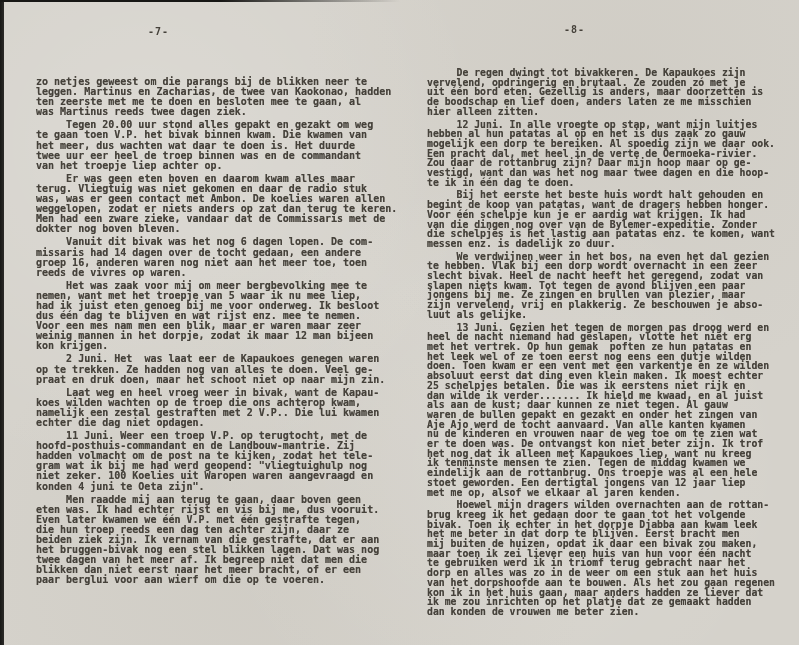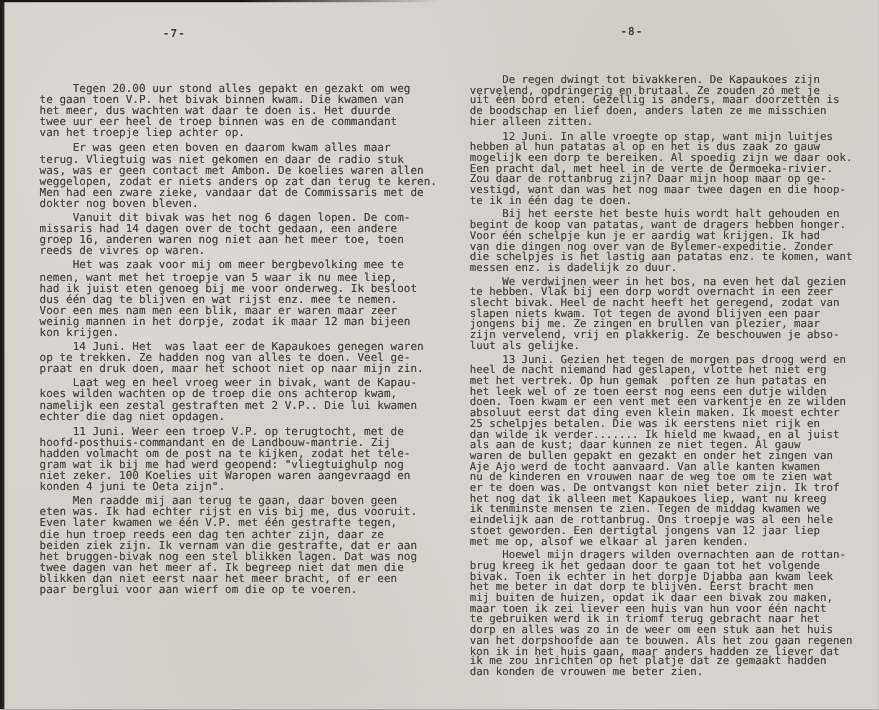--- a/index.html
+++ b/index.html
@@ -37,36 +37,40 @@
     color: #45413a;
   }
   .page-left  .page-number { left: 112px; top: 26px; }
   .page-right .page-number { left: 137px; top: 24px; }
   .page-body { position: absolute; left: 0; }
   .page-left  .page-body { top: 77px; width: 362px; }
   .page-right .page-body { top: 68px; width: 372px; }
   .page-body p {
     margin: 0 0 3px 0;
     white-space: pre-wrap;
-    font-weight: normal;
+    font-weight: bold;
     text-shadow: 0 0 0.6px rgba(69,65,58,0.5);
   }
   .page-left  .page-body p { font-size: 10px;  line-height: 10.1px; }
   .page-right .page-body p { font-size: 9.8px; line-height: 9.7px; }
 </style>
 </head>
 <body>
 
 <div class="scan">
   <div class="edge-left"></div>
   <div class="edge-top"></div>
 
   <div class="page page-left">
     <div class="page-number">-7-</div>
     <div class="page-body">
+        <p>zo netjes geweest om die parangs bij de blikken neer te
+leggen. Martinus en Zacharias, de twee van Kaokonao, hadden
+ten zeerste met me te doen en besloten mee te gaan, al
+was Martinus reeds twee dagen ziek.</p>
         <p>     Tegen 20.00 uur stond alles gepakt en gezakt om weg
 te gaan toen V.P. het bivak binnen kwam. Die kwamen van
 het meer, dus wachten wat daar te doen is. Het duurde
 twee uur eer heel de troep binnen was en de commandant
 van het troepje liep achter op.</p>
         <p>     Er was geen eten boven en daarom kwam alles maar
 terug. Vliegtuig was niet gekomen en daar de radio stuk
 was, was er geen contact met Ambon. De koelies waren allen
 weggelopen, zodat er niets anders op zat dan terug te keren.
 Men had een zware zieke, vandaar dat de Commissaris met de
@@ -75,21 +79,21 @@
 missaris had 14 dagen over de tocht gedaan, een andere
 groep 16, anderen waren nog niet aan het meer toe, toen
 reeds de vivres op waren.</p>
         <p>     Het was zaak voor mij om meer bergbevolking mee te
 nemen, want met het troepje van 5 waar ik nu mee liep,
 had ik juist eten genoeg bij me voor onderweg. Ik besloot
 dus één dag te blijven en wat rijst enz. mee te nemen.
 Voor een mes nam men een blik, maar er waren maar zeer
 weinig mannen in het dorpje, zodat ik maar 12 man bijeen
 kon krijgen.</p>
-        <p>     14 Juni. Het  was laat eer de Kapaukoes genegen waren
+        <p>     2 Juni. Het  was laat eer de Kapaukoes genegen waren
 op te trekken. Ze hadden nog van alles te doen. Veel ge-
 praat en druk doen, maar het schoot niet op naar mijn zin.</p>
         <p>     Laat weg en heel vroeg weer in bivak, want de Kapau-
 koes wilden wachten op de troep die ons achterop kwam,
 namelijk een zestal gestraften met 2 V.P.. Die lui kwamen
 echter die dag niet opdagen.</p>
         <p>     11 Juni. Weer een troep V.P. op terugtocht, met de
 hoofd-posthuis-commandant en de Landbouw-mantrie. Zij
 hadden volmacht om de post na te kijken, zodat het tele-
 gram wat ik bij me had werd geopend: "vliegtuighulp nog

